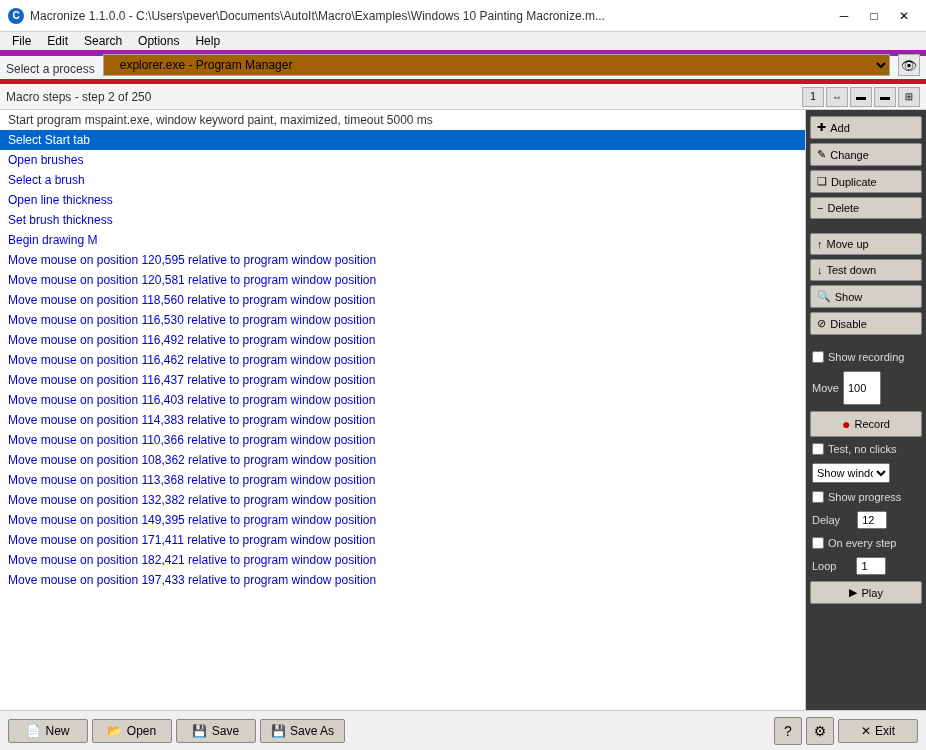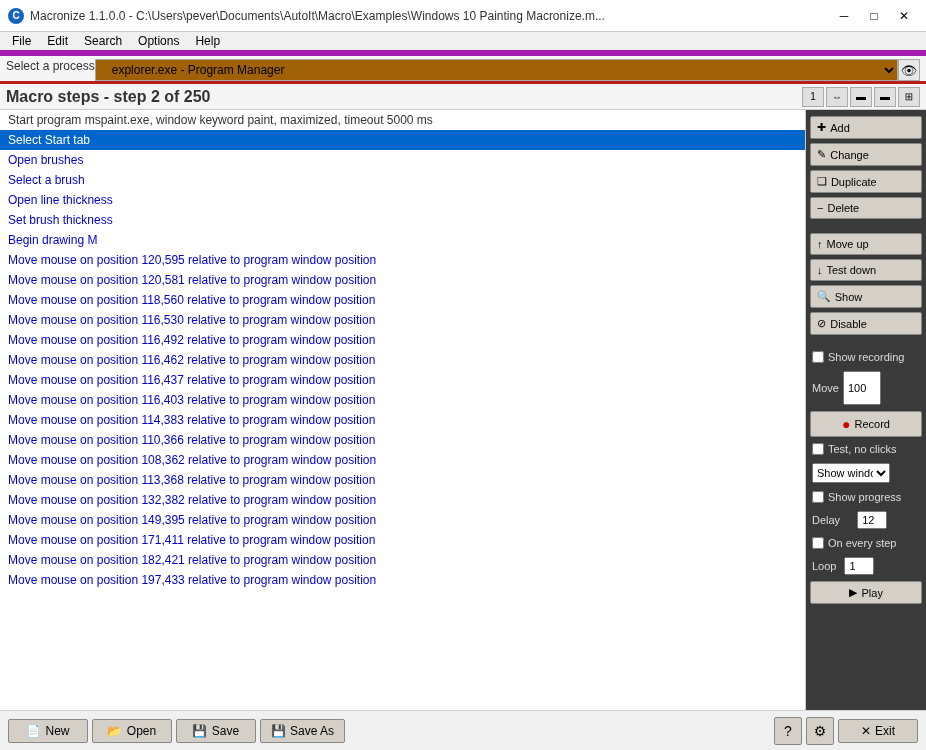--- a/index.html
+++ b/index.html
@@ -54,25 +54,26 @@
       border-bottom: 6px solid #a21caf;
       height: 24px;
     }
     .menu-item {
       padding: 2px 8px;
       cursor: pointer;
       border-radius: 2px;
     }
     .process-bar {
       display: flex;
-      align-items: flex-start;
+      align-items: flex-end;
       padding: 3px 6px;
-      border-bottom: 3px solid #b91c1c;
+      border-bottom: 5px solid #b91c1c;
       background: #f5f5f5;
       height: 28px;
+      gap: 8px;
     }
     .process-label { color: #333; white-space: nowrap; }
     .process-select {
       flex: 1;
       padding: 1px 12px;
       border: 1px solid #aaa;
       background: #a16207;
       height: 22px;
       font-size: 12px;
       cursor: pointer;
@@ -87,21 +88,21 @@
     }
     .steps-bar {
       display: flex;
       align-items: center;
       justify-content: space-between;
       padding: 3px 6px;
       background: #f5f5f5;
       border-bottom: 1px solid #ccc;
       height: 26px;
     }
-    .steps-label { color: #333; font-size: 16px; font-weight: bold; }
+    .steps-label { color: #333; font-size: 12px; }
     .steps-icons { display: flex; gap: 2px; }
     .steps-icon-btn {
       width: 22px; height: 20px;
       background: #e0e0e0;
       border: 1px solid #aaa;
       cursor: pointer;
       font-size: 10px;
       display: flex; align-items: center; justify-content: center;
     }
     .main-content {
@@ -241,21 +242,21 @@
       display: flex; align-items: center; justify-content: center;
       font-size: 14px;
       border-radius: 2px;
     }
     .delay-row {
       display: flex; align-items: center; gap: 17px;
       color: #ddd; font-size: 11px; padding: 2px 2px;
     }
     .delay-row input { width: 30px; height: 18px; font-size: 11px; padding: 1px 3px; }
     .loop-row {
-      display: flex; align-items: center; gap: 8px;
+      display: flex; align-items: center; gap: 20px;
       color: #ddd; font-size: 11px; padding: 2px 2px;
     }
     .loop-row input { width: 30px; height: 18px; font-size: 11px; padding: 1px 3px; }
   </style>
 </head>
 <body>
 
 <div class="title-bar">
   <div class="title-bar-left">
     <div class="title-bar-icon">C</div>

